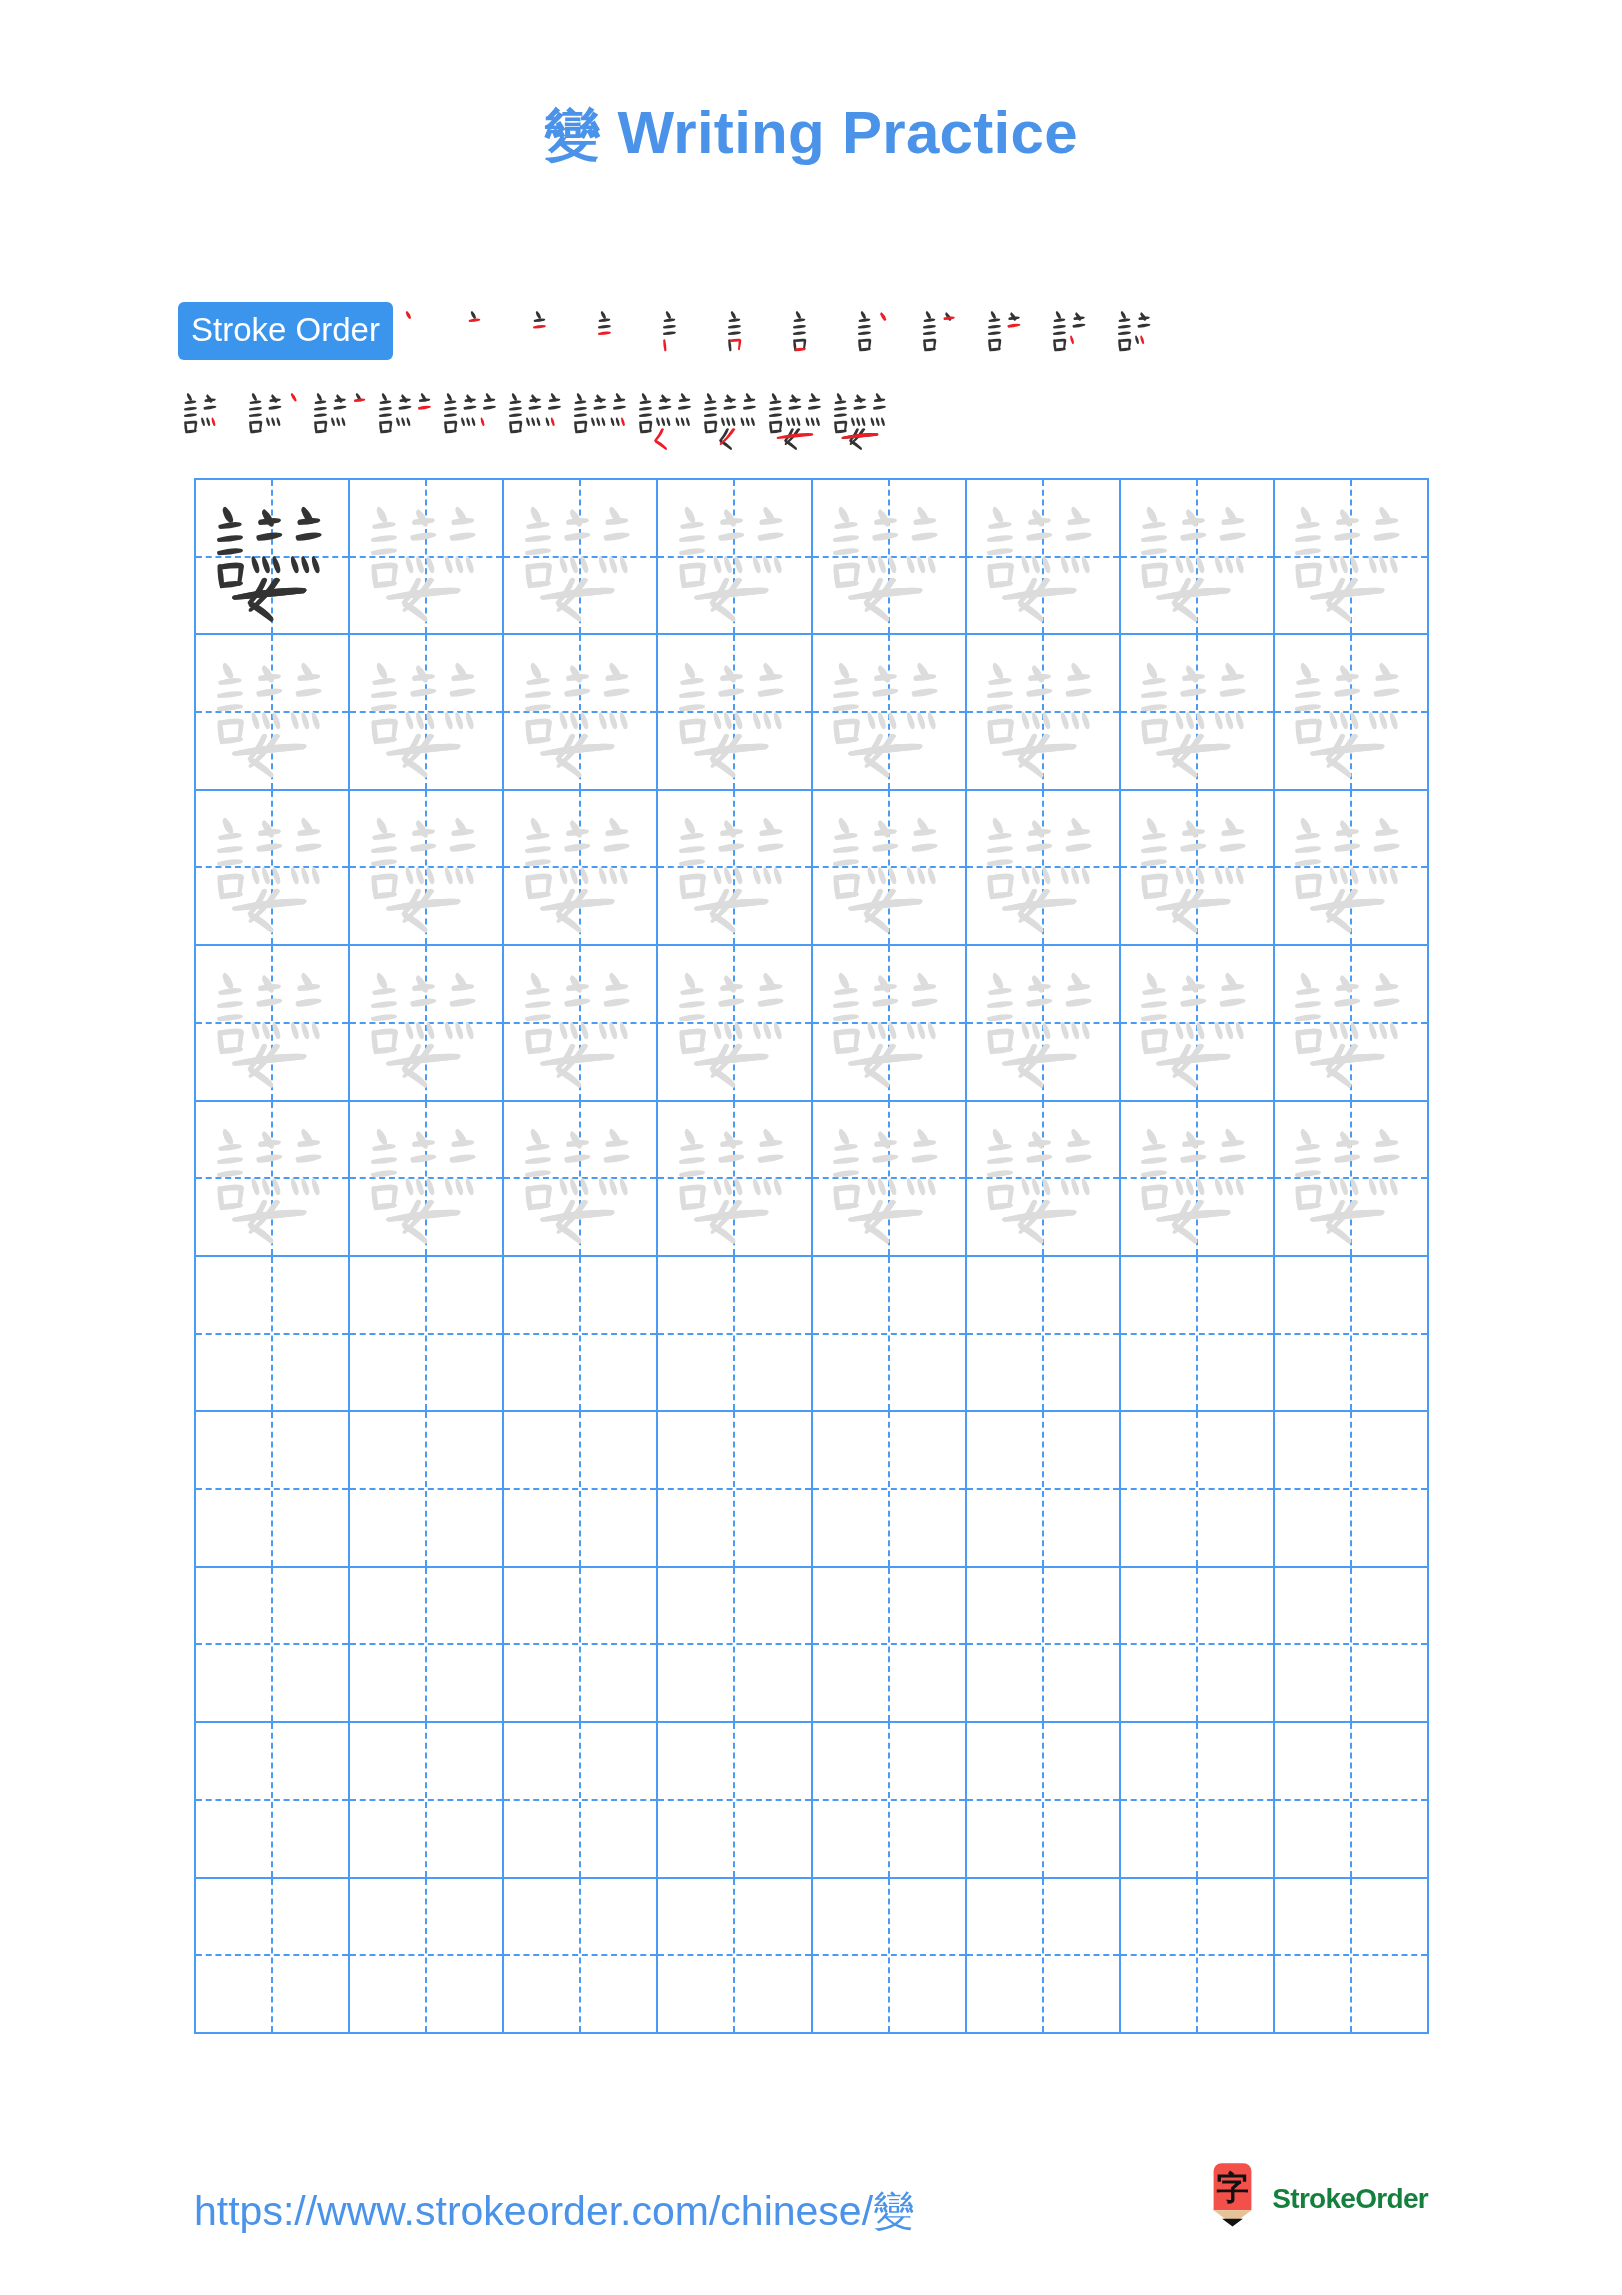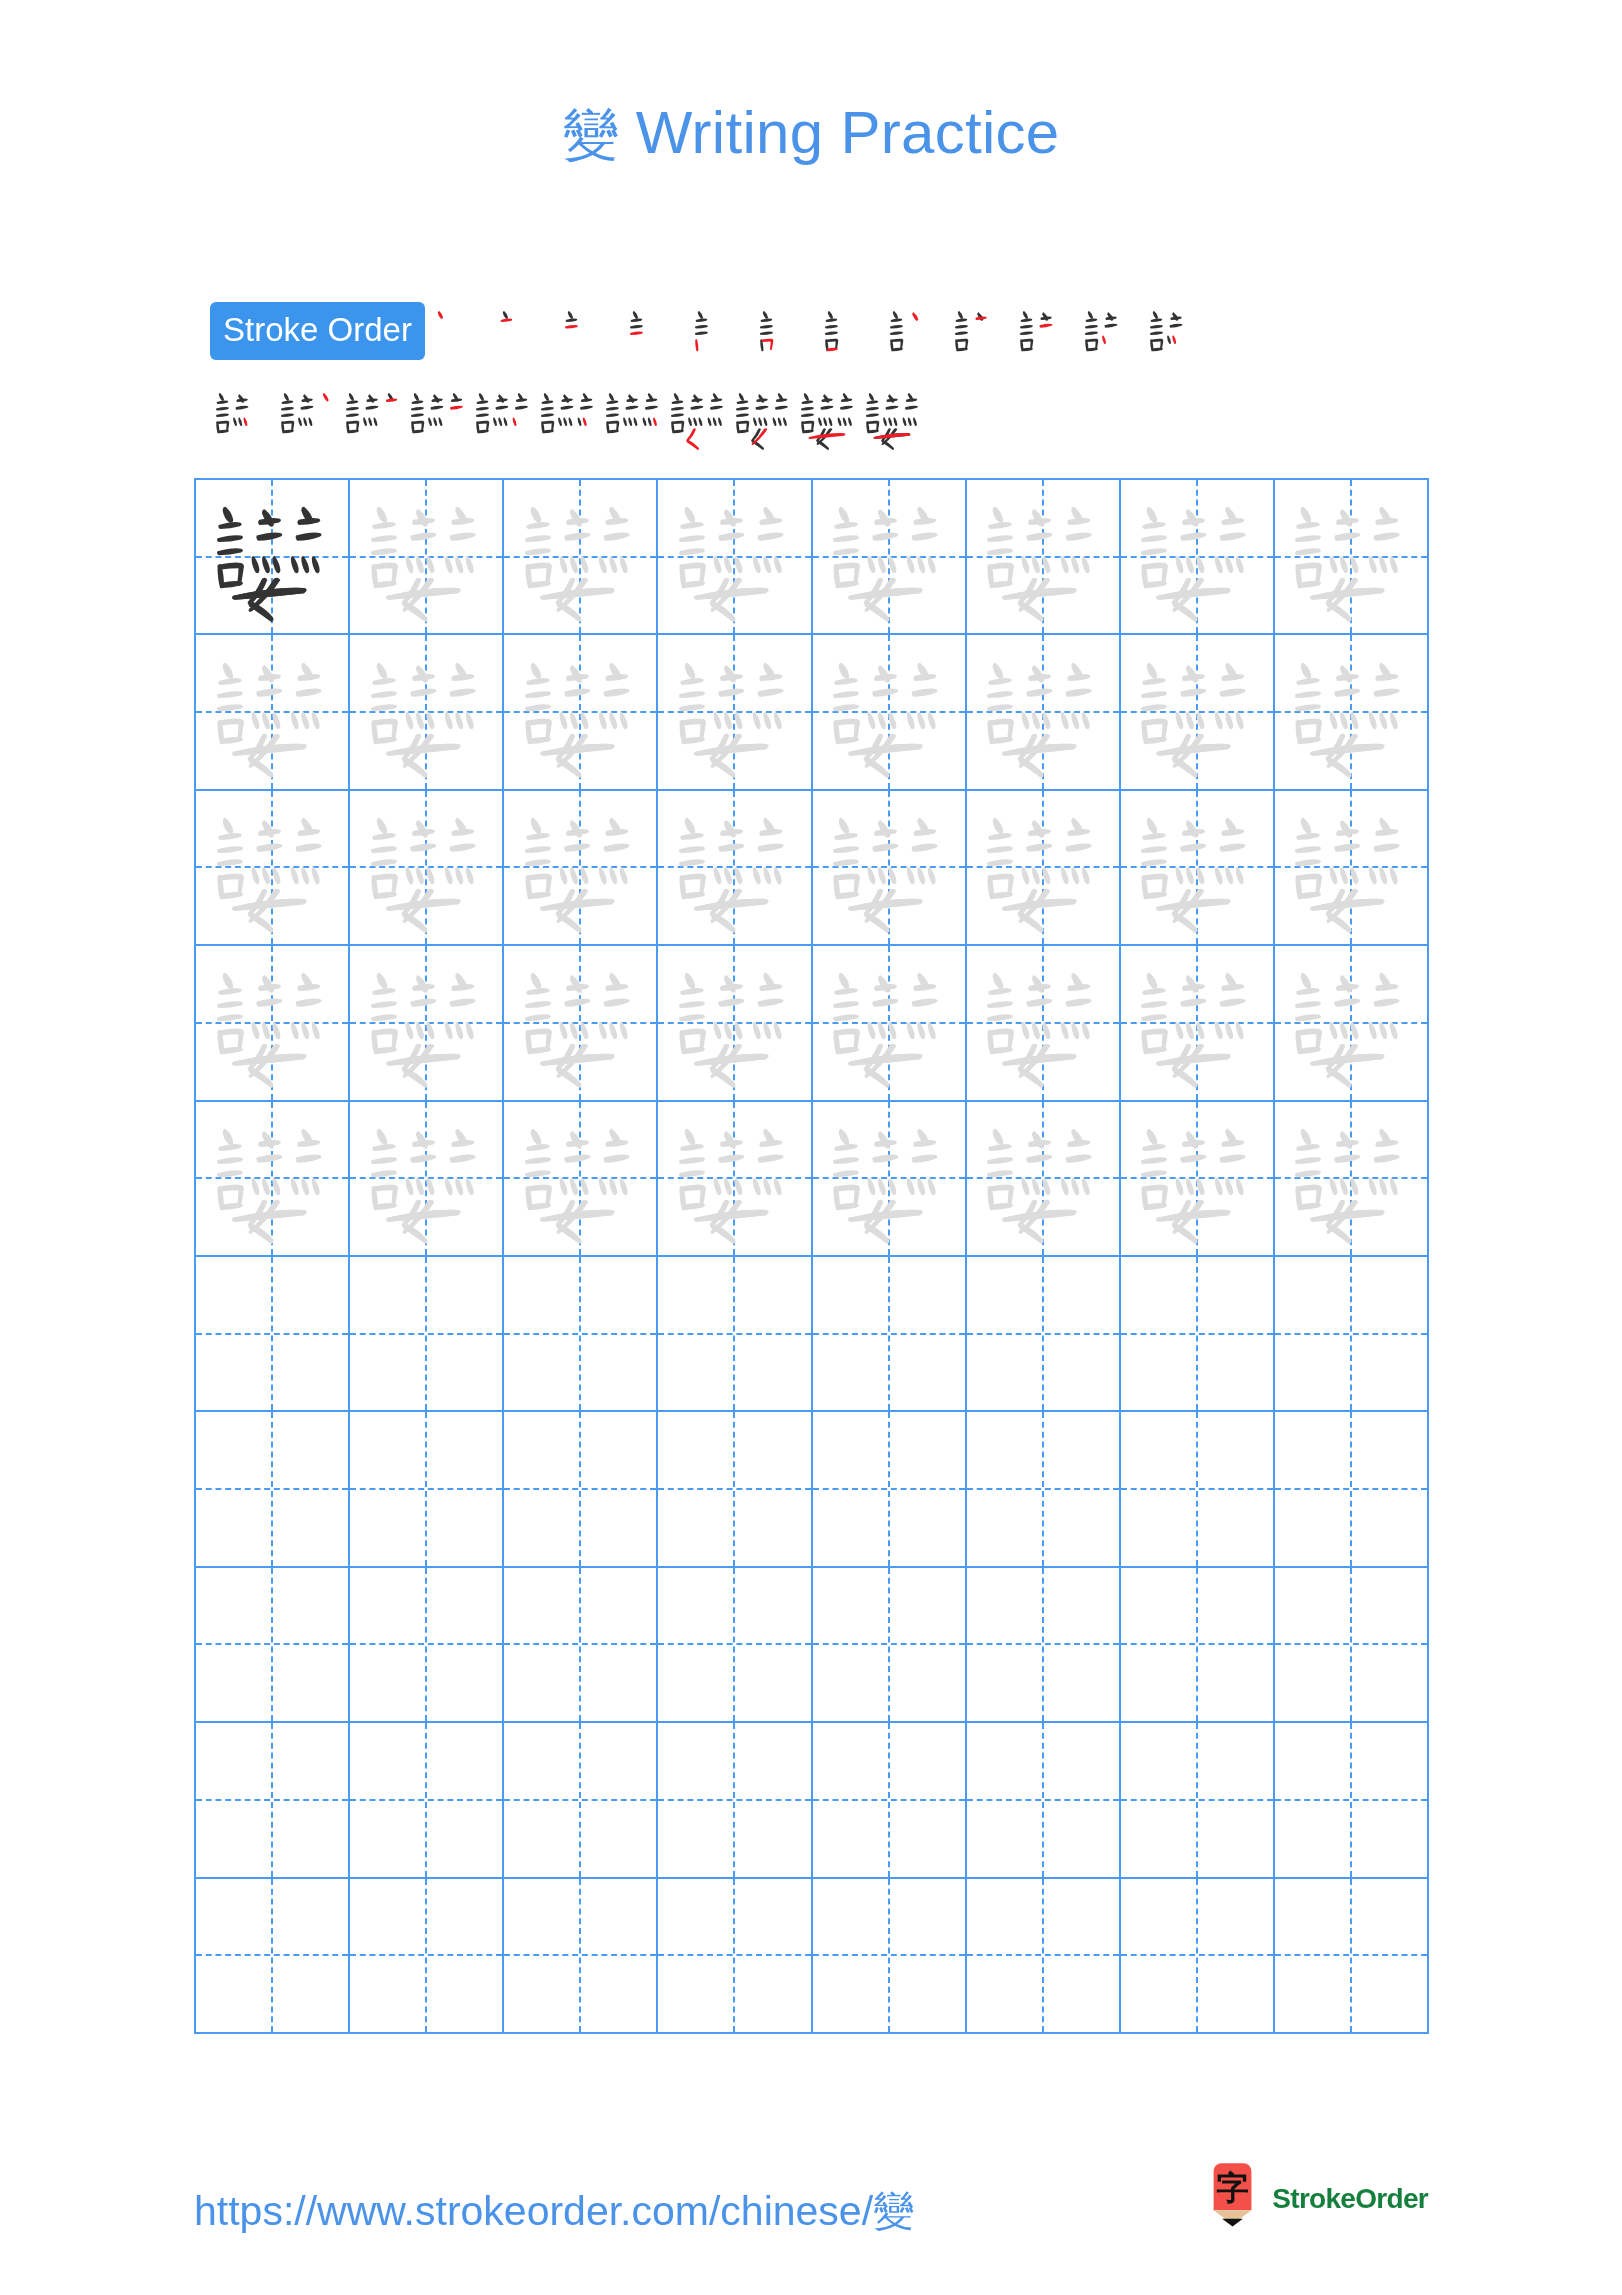--- a/index.html
+++ b/index.html
@@ -17,35 +17,35 @@
 
   
   #page-title {
     position: absolute;
     top: 98px;
     left: 0;
     width: 1622px;
     text-align: center;
     font-size: 60px;
     color: #4a93e8;
-    font-weight: 400;
+    font-weight: 700;
     letter-spacing: 0.3px;
     white-space: nowrap;
   }
   #page-title .tchar {
     font-family: "DejaVu Sans", sans-serif;
     font-size: 56px;
     vertical-align: -1.3px;
   }
 
   
   #stroke-order-section {
     position: absolute;
     top: 302px;
-    left: 210px;
+    left: 178px;
     width: 1237px;
     text-align: right;
   }
   #stroke-order-badge {
     display: inline-block;
     background: #3b95ec;
     color: #ffffff;
     font-size: 33px;
     line-height: 1;
     padding: 11px 13px 13.7px 13px;

